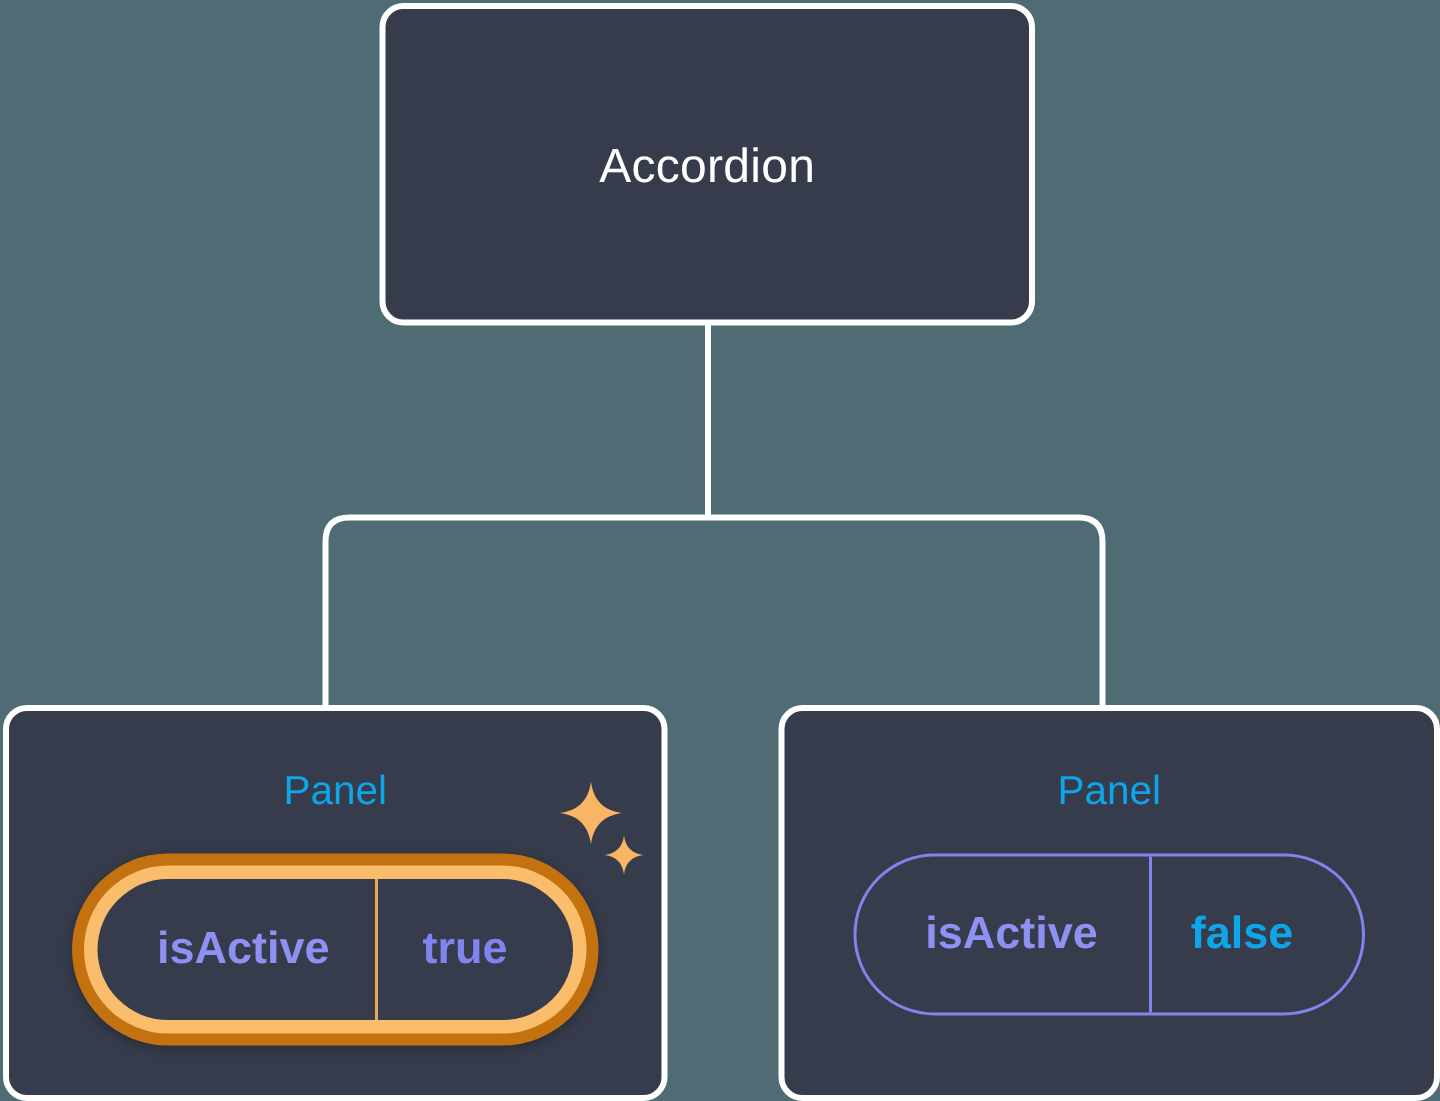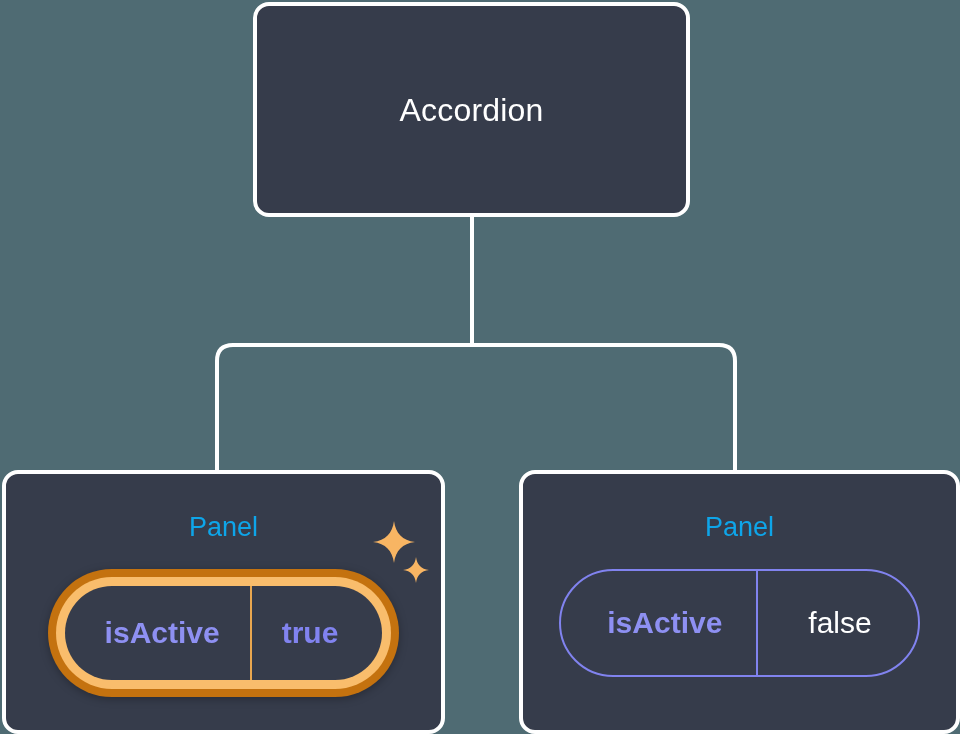--- a/index.html
+++ b/index.html
@@ -115,24 +115,24 @@
   .pill-plain .pill-key {
     padding: 0 34px 0 46px;
     font-size: 30px;
     color: #8e90f2;
   }
   .pill-plain .pill-divider {
     width: 2px;
     background: #8183ef;
   }
   .pill-plain .pill-val {
-    padding: 0 46px 0 50px;
-    font-size: 30px;
-    color: #ffffff;
-    font-weight: 400;
+    padding: 0 46px 0 26px;
+    font-size: 30px;
+    color: #0ea5e9;
+    font-weight: 700;
   }
 
   
   .pill-highlight-outer {
     position: relative;
     border-radius: 999px;
     padding: 8px;                 
     background: #c4720f;
     box-shadow: 0 0 0 0 rgba(0,0,0,0);
     filter: drop-shadow(0 2px 4px rgba(0,0,0,0.28));

